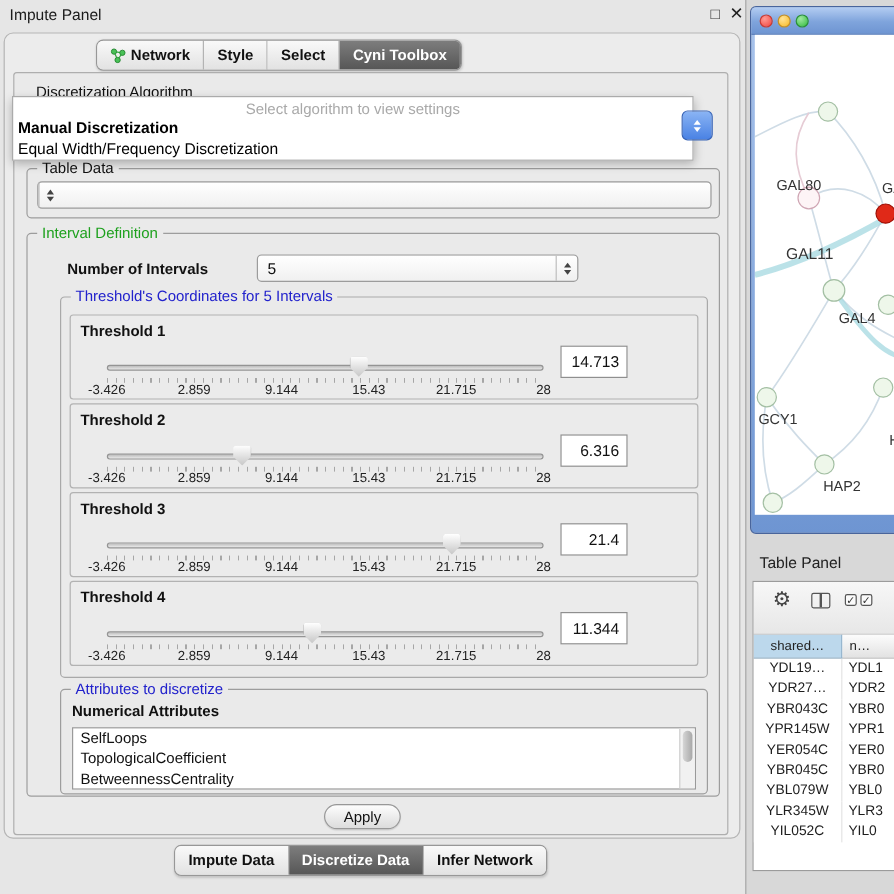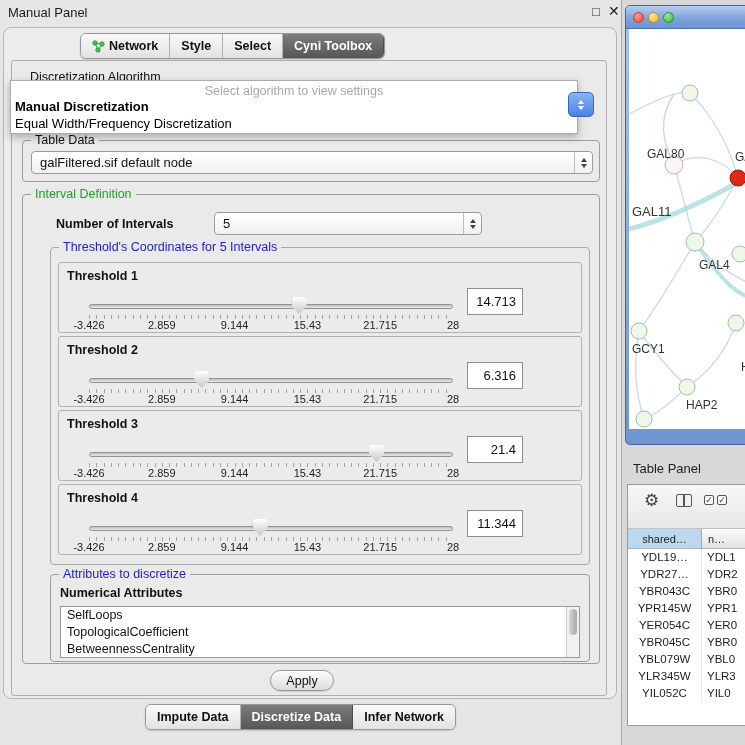--- a/index.html
+++ b/index.html
@@ -128,21 +128,21 @@
   .tp-row .c2 { flex:1; padding-left:5px; line-height:17px; overflow:hidden; white-space:nowrap; }
 
   .net-icon { display:inline-block; width:13px; height:13px; }
 </style>
 </head>
 <body>
 
 <div id="root">
 
   <div class="cp-header">
-    <div class="cp-title">Manual Panel</div>
+    <div class="cp-title">Impute Panel</div>
     <div class="cp-float">□</div>
     <div class="cp-close">✕</div>
   </div>
 
   <div class="outer-panel"></div>
 
   <div class="tabbar topTabs">
     <div class="tab">
       <span class="net-icon">
         <svg width="13" height="13">
@@ -178,21 +178,20 @@
 
   <div class="popup">
     <div class="hint">Select algorithm to view settings</div>
     <div class="item b">Manual Discretization</div>
     <div class="item">Equal Width/Frequency Discretization</div>
   </div>
 
   <div class="group" style="left:22px; top:140px; width:578px; height:42px;">
     <span class="group-title">Table Data</span>
     <div class="combo" style="left:8px; top:10px; width:562px; height:23px;">
-      <span class="val">galFiltered.sif default node</span>
       <span class="stepper">
           <span class="arr-up"></span>
           <span class="arr-dn"></span>
         </span>
     </div>
   </div>
 
   <div class="group" style="left:22px; top:194px; width:578px; height:470px;">
     <span class="group-title gt-green">Interval Definition</span>
   </div>
@@ -342,21 +341,21 @@
           <circle cx="66" cy="213" r="9" fill="#eef7ea" stroke="#a3bfa3"></circle>
           <circle cx="111" cy="225" r="8" fill="#eef7ea" stroke="#a3bfa3"></circle>
           <circle cx="10" cy="302" r="8" fill="#eef7ea" stroke="#a3bfa3"></circle>
           <circle cx="107" cy="294" r="8" fill="#eef7ea" stroke="#a3bfa3"></circle>
           <circle cx="58" cy="358" r="8" fill="#eef7ea" stroke="#a3bfa3"></circle>
           <circle cx="15" cy="390" r="8" fill="#eef7ea" stroke="#a3bfa3"></circle>
         </g>
       </svg>
       <div class="net-label" style="left:18px; top:118px;">GAL80</div>
       <div class="net-label" style="left:106px; top:121px;">GA</div>
-      <div class="net-label" style="left:3px; top:175px; font-size:13px;">GAL11</div>
+      <div class="net-label" style="left:26px; top:175px; font-size:13px;">GAL11</div>
       <div class="net-label" style="left:70px; top:229px;">GAL4</div>
       <div class="net-label" style="left:3px; top:313px;">GCY1</div>
       <div class="net-label" style="left:57px; top:369px;">HAP2</div>
       <div class="net-label" style="left:112px; top:331px;">H</div>
     </div>
   </div>
 
   <div class="tp-title">Table Panel</div>
 
   <div class="table-panel">

